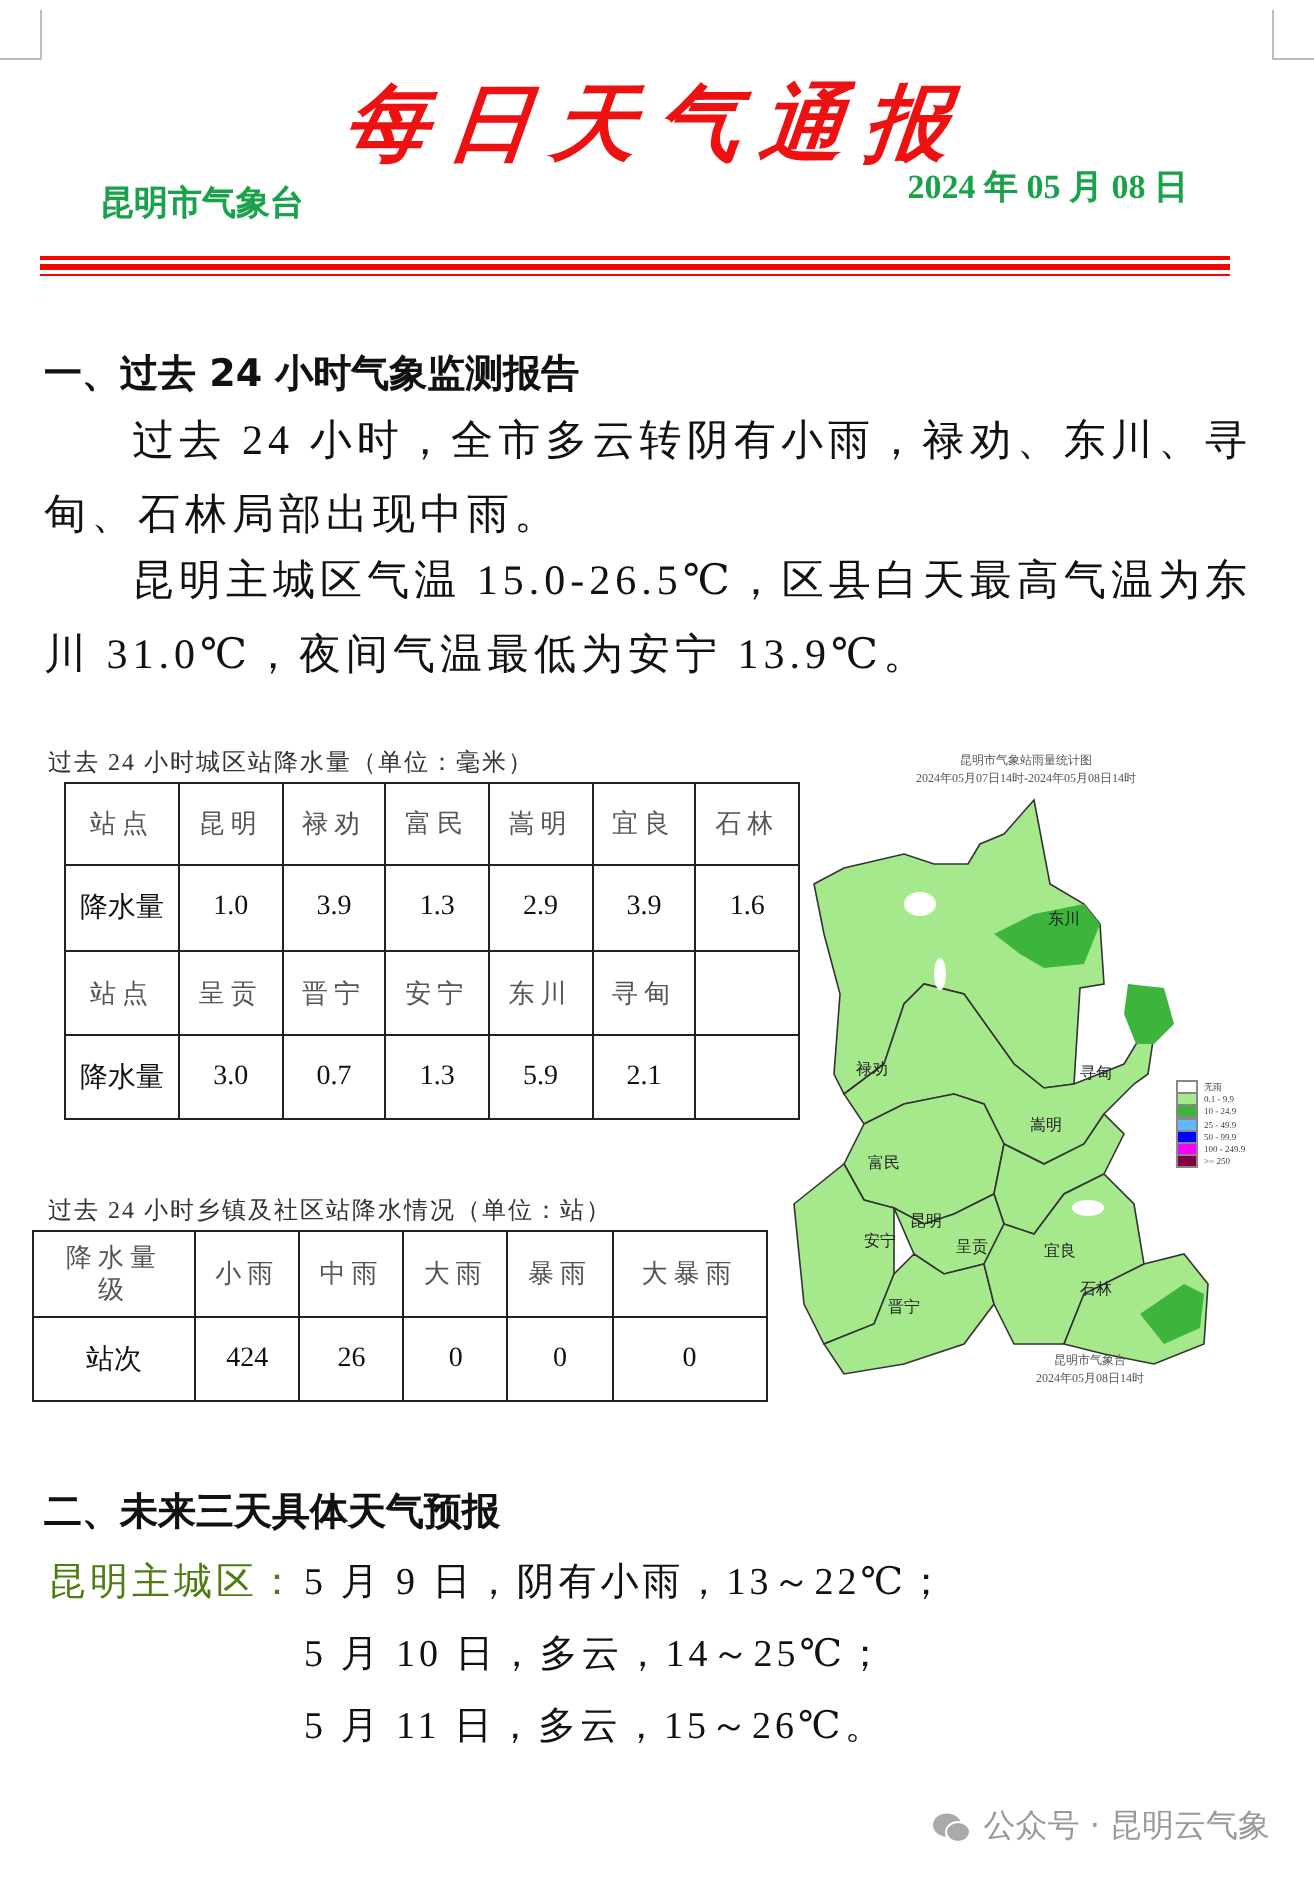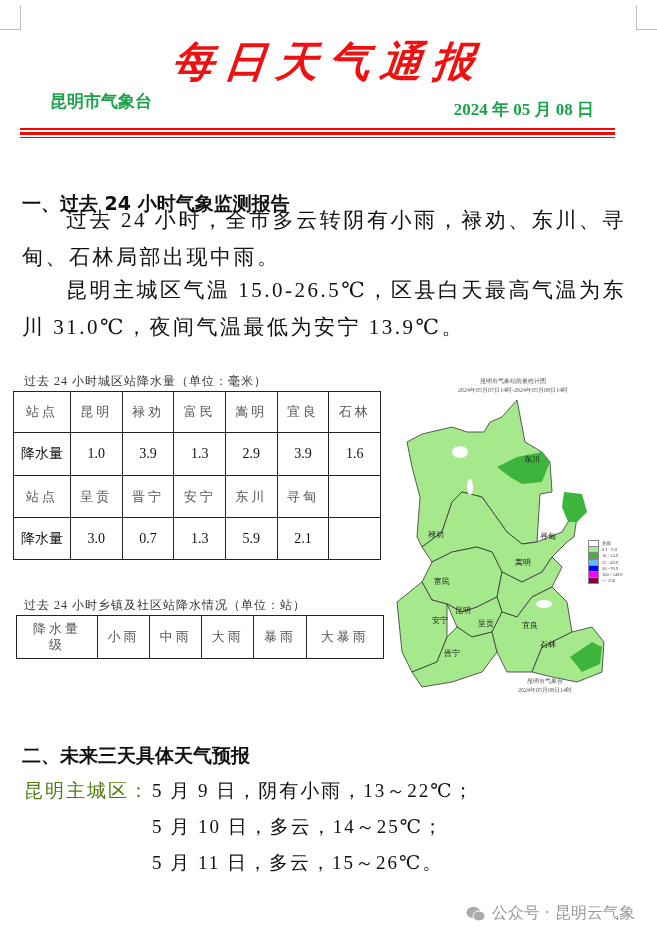--- a/index.html
+++ b/index.html
@@ -2,21 +2,21 @@
 <html><head>
 <meta charset="utf-8">
 <style>
   html,body{margin:0;padding:0;background:#fff;}
   body{width:657px;height:942px;position:relative;overflow:hidden;font-family:"Liberation Serif","DejaVu Serif",serif;color:#111;}
   .corner{position:absolute;border-color:#bdbdbd;border-style:solid;width:20px;height:24px;}
   .corner.tl{left:0;top:5px;border-width:0 1px 1px 0;}
   .corner.tr{right:0;top:5px;border-width:0 0 1px 1px;}
   .title{position:absolute;left:0;right:0;top:34px;text-align:center;color:#ee1111;font-size:42px;font-weight:bold;font-style:italic;letter-spacing:10px;font-family:"DejaVu Serif",serif;transform:skewX(-6deg);}
   .org{position:absolute;left:50px;top:90px;color:#1aa24a;font-size:17px;font-weight:bold;font-family:"DejaVu Sans",sans-serif;}
-  .date{position:absolute;right:63px;top:98px;color:#1aa24a;font-size:17px;font-weight:bold;text-align:center;}
+  .date{position:absolute;right:63px;top:82px;color:#1aa24a;font-size:17px;font-weight:bold;text-align:center;}
   .rule{position:absolute;left:20px;width:595px;background:#ff0000;}
   .h1{position:absolute;left:22px;font-size:19px;font-weight:bold;font-family:"DejaVu Sans",sans-serif;color:#111;}
   .para{position:absolute;left:22px;width:604px;font-size:21px;line-height:37px;letter-spacing:2.5px;text-align:justify;}
   .para .ind{display:inline-block;width:44px;}
   .caption{position:absolute;left:24px;font-size:12px;color:#333;letter-spacing:1px;}
   table.t{position:absolute;border-collapse:collapse;font-size:14px;}
   table.t td{border:1px solid #222;text-align:center;padding:0;}
   table.t td.lbl{color:#555;font-size:13px;letter-spacing:3px;}
   table.t td.hd{font-family:"DejaVu Sans",sans-serif;font-size:14px;}
   .map{position:absolute;left:392px;top:372px;width:265px;height:325px;}
@@ -38,26 +38,26 @@
 <div class="corner tr"></div>
 
 <div class="title">每日天气通报</div>
 <div class="org">昆明市气象台</div>
 <div class="date">2024 年 05 月 08 日</div>
 
 <div class="rule" style="top:128px;height:2px;"></div>
 <div class="rule" style="top:132px;height:3px;"></div>
 <div class="rule" style="top:137px;height:1px;"></div>
 
-<div class="h1" style="top:174px;margin-top:17px;">一、过去 24 小时气象监测报告</div>
+<div class="h1" style="top:174px;">一、过去 24 小时气象监测报告</div>
 <div class="para" style="top:202px;"><span class="ind"></span><span>过去 24 小时，全市多云转阴有小雨，禄劝、东川、寻甸、石林局部出现中雨。</span></div>
 <div class="para" style="top:272px;"><span class="ind"></span><span>昆明主城区气温 15.0-26.5℃，区县白天最高气温为东川 31.0℃，夜间气温最低为安宁 13.9℃。</span></div>
 
 <div class="caption" style="top:373px;">过去 24 小时城区站降水量（单位：毫米）</div>
-<table class="t" style="left:13px;top:391px;width:368px;">
+<table class="t" style="left:32px;top:391px;width:368px;">
   <tbody>
       <tr style="height:41px;">
     <td class="lbl" style="width:56px;">站点</td>
     <td class="lbl">昆明</td>
     <td class="lbl">禄劝</td>
     <td class="lbl">富民</td>
     <td class="lbl">嵩明</td>
     <td class="lbl">宜良</td>
     <td class="lbl">石林</td>
   </tr>
@@ -94,20 +94,28 @@
 <div class="caption" style="top:597px;">过去 24 小时乡镇及社区站降水情况（单位：站）</div>
 <table class="t" style="left:16px;top:615px;width:368px;">
   <tbody>
       <tr style="height:43px;">
     <td class="lbl" style="width:60px;line-height:16px;padding:0 10px;text-align:center;">降水量级</td>
     <td class="lbl">小雨</td>
     <td class="lbl">中雨</td>
     <td class="lbl">大雨</td>
     <td class="lbl">暴雨</td>
     <td class="lbl">大暴雨</td>
+  </tr>
+  <tr style="height:42px;">
+    <td class="hd">站次</td>
+    <td>424</td>
+    <td>26</td>
+    <td>0</td>
+    <td>0</td>
+    <td>0</td>
   </tr>
 </tbody>
   </table>
 
 <div class="map-title">
   <div>昆明市气象站雨量统计图</div>
   <div>2024年05月07日14时-2024年05月08日14时</div>
 </div>
 <svg class="map" viewBox="0 0 265 325">
   <g stroke="#333" stroke-width="0.8" fill="#a6e98c">

